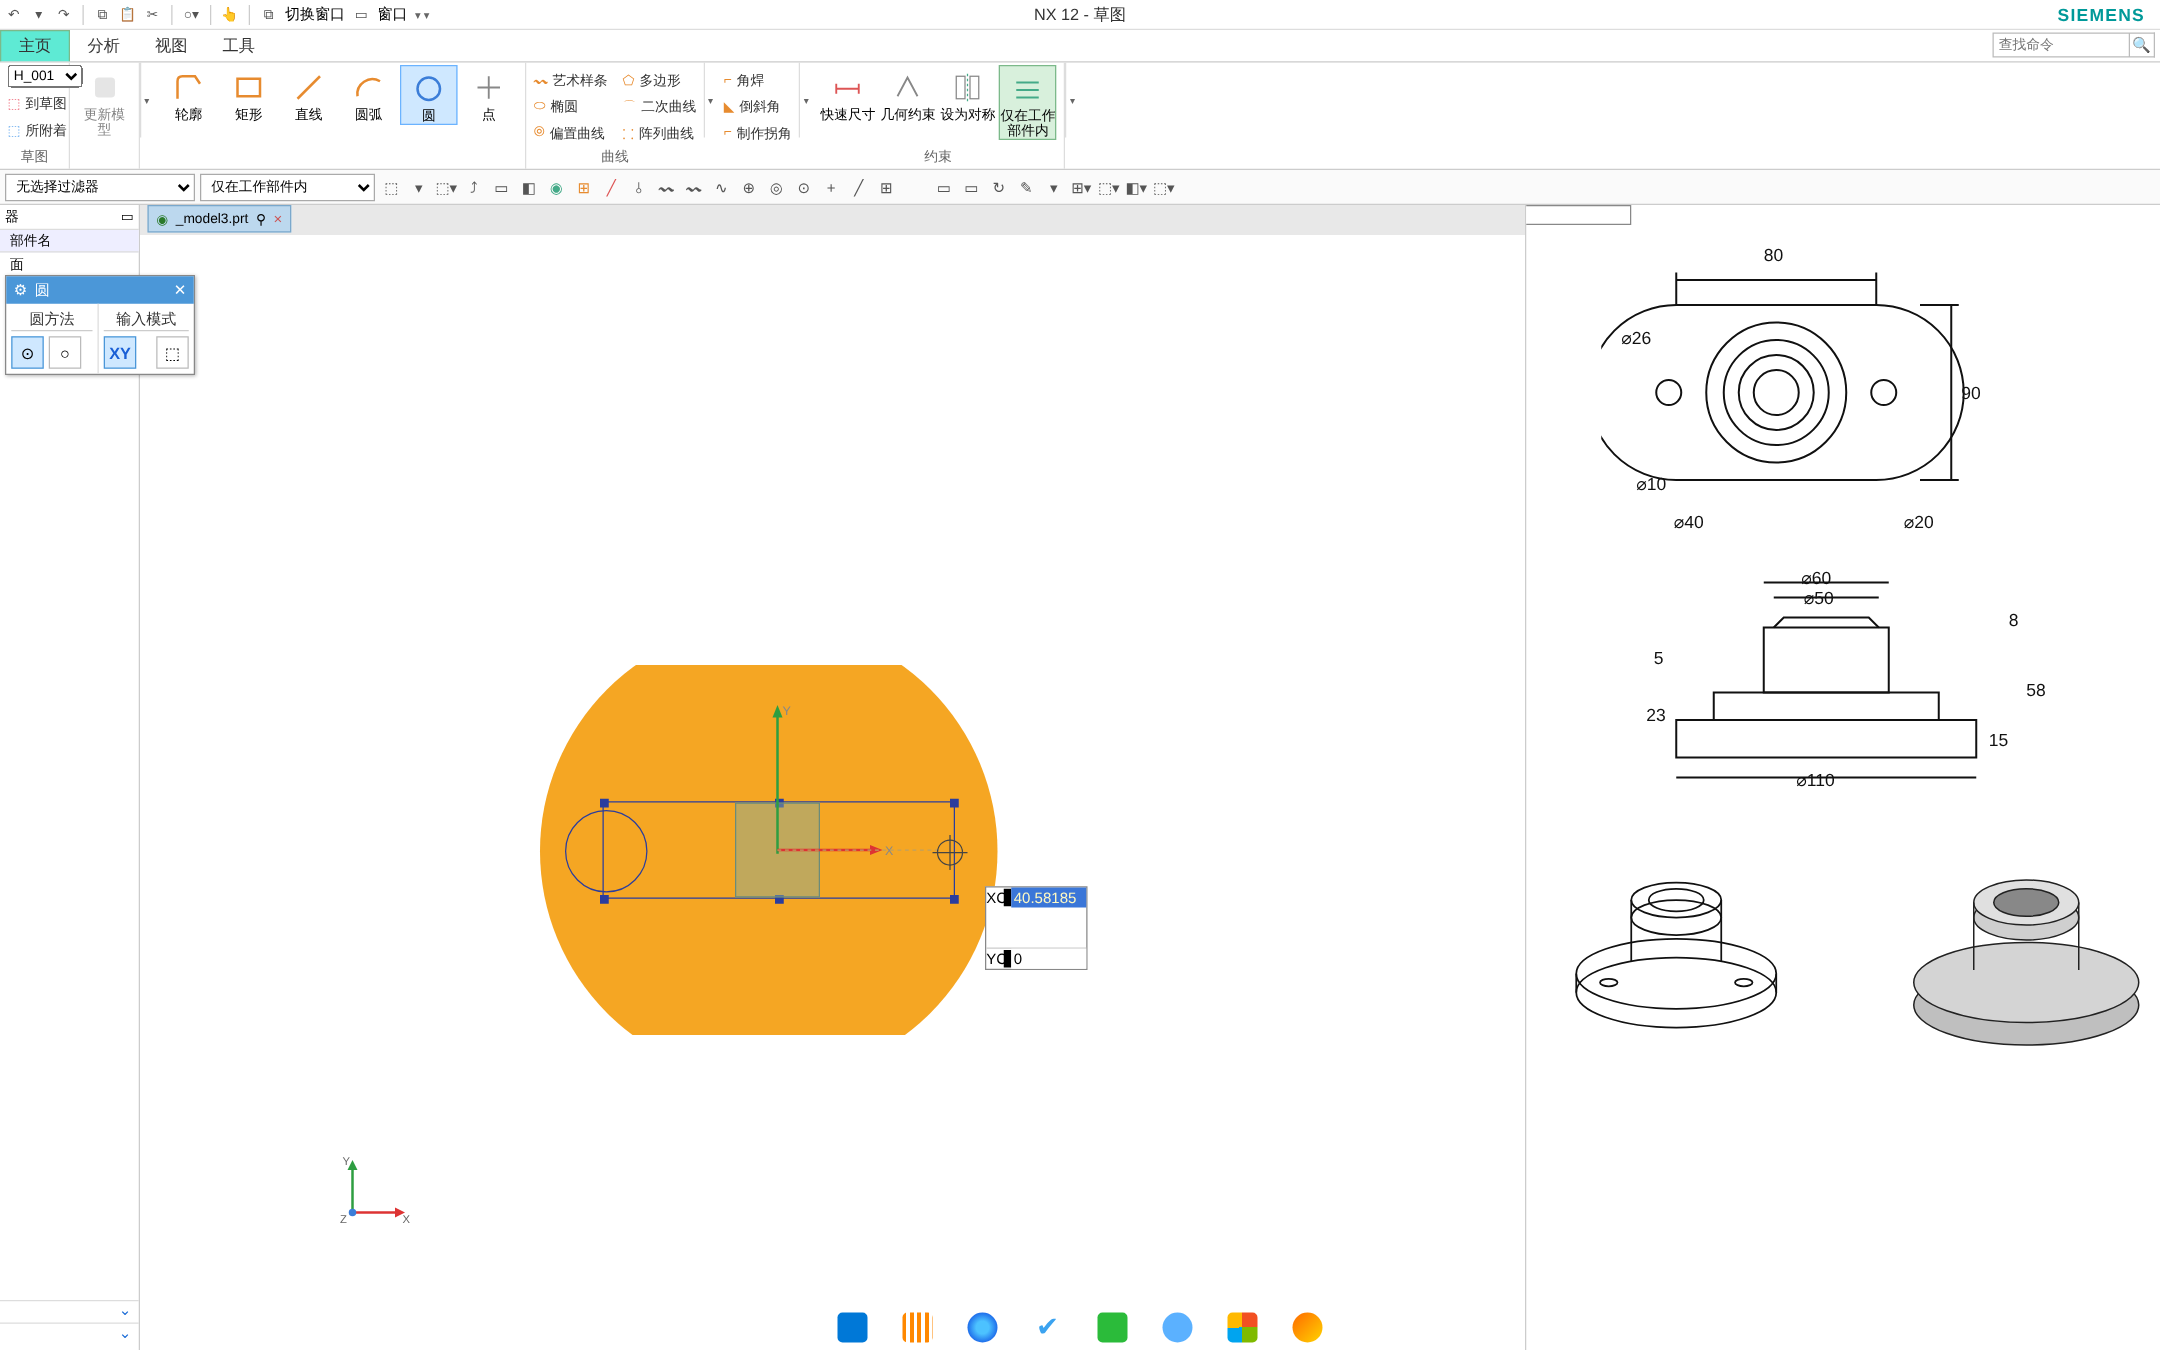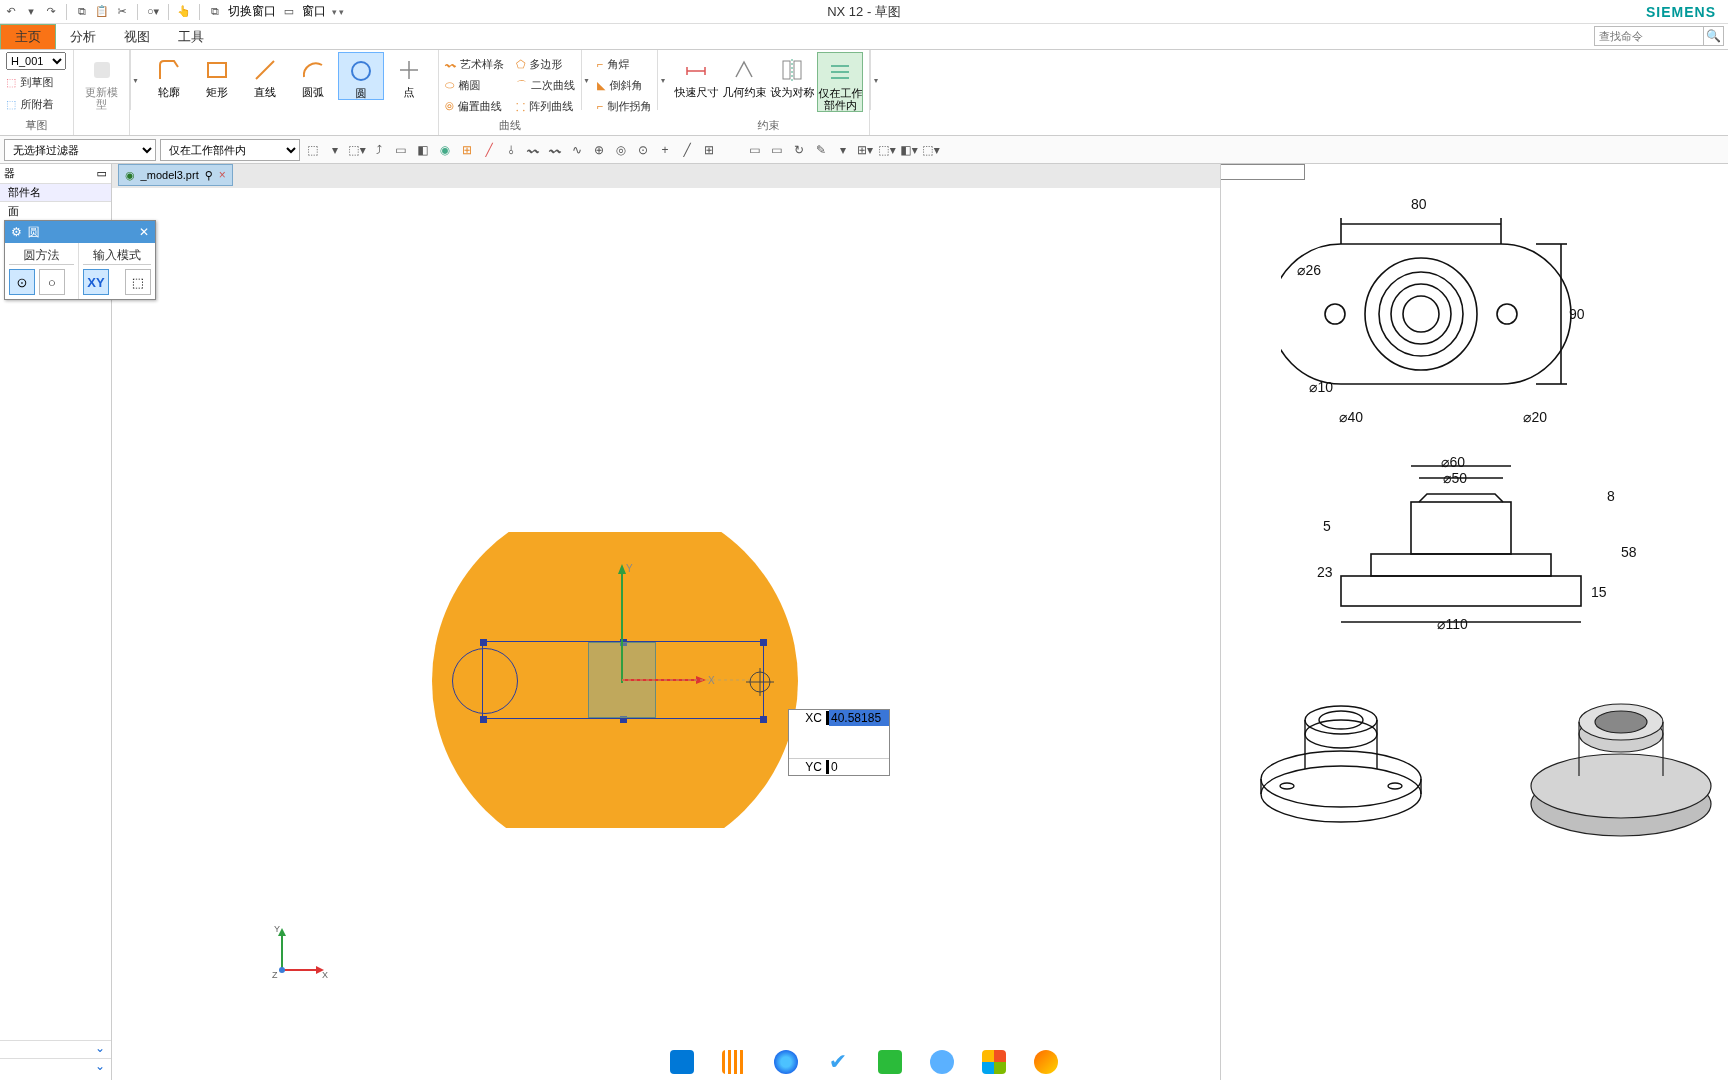--- a/index.html
+++ b/index.html
@@ -9,21 +9,21 @@
 .titlebar { height: 24px; background: #fff; display: flex; align-items: center; border-bottom: 1px solid #ddd; position: relative; }
 .titlebar .left-tools { display: flex; align-items: center; gap: 6px; padding-left: 4px; }
 .titlebar .tool-ico { width: 14px; height: 14px; display: inline-flex; align-items: center; justify-content: center; color: #555; font-size: 11px; }
 .titlebar .sep { width: 1px; height: 16px; background: #ccc; margin: 0 2px; }
 .titlebar .title-center { position: absolute; left: 50%; transform: translateX(-50%); font-size: 13px; color: #333; }
 .titlebar .brand { position: absolute; right: 12px; color: #009999; font-weight: bold; font-size: 14px; letter-spacing: 1px; }
 
 
 .menutabs { height: 26px; background: #fff; display: flex; align-items: stretch; border-bottom: 1px solid #ccc; position: relative; }
 .menutabs .tab { padding: 0 14px; display: flex; align-items: center; font-size: 13px; color: #333; cursor: pointer; }
-.menutabs .tab.active { background: #f97316; border: 1px solid #7cb98a; border-bottom: none; }
+.menutabs .tab.active { background: #5eead4; border: 1px solid #7cb98a; border-bottom: none; }
 .menutabs .search { position: absolute; right: 4px; top: 2px; display: flex; align-items: center; }
 .menutabs .search input { width: 110px; height: 20px; border: 1px solid #bbb; padding: 0 4px; font-size: 11px; }
 .menutabs .search .glass { width: 20px; height: 20px; border: 1px solid #bbb; border-left: none; display: flex; align-items: center; justify-content: center; }
 
 
 .ribbon { height: 86px; background: #fff; display: flex; border-bottom: 1px solid #ccc; }
 .ribbon-group { border-right: 1px solid #ddd; padding: 2px 6px 0 6px; position: relative; display: flex; flex-direction: column; }
 .ribbon-group .body { display: flex; align-items: flex-start; gap: 2px; flex: 1; }
 .ribbon-group .label { text-align: center; font-size: 11px; color: #666; padding: 2px 0; }
 .big-btn { width: 46px; display: flex; flex-direction: column; align-items: center; gap: 2px; padding-top: 4px; cursor: pointer; }
@@ -65,23 +65,23 @@
 .chamfer { position: absolute; width: 22px; height: 22px; background: #fff; }
 
 .blue-rect { position: absolute; border: 1.5px solid #2a3d9e; }
 .blue-circle { position: absolute; border: 1.5px solid #2a3d9e; border-radius: 50%; }
 .cp { position: absolute; width: 7px; height: 7px; background: #2a3d9e; }
 .inner-box { position: absolute; background: rgba(140,170,150,.5); border: 1px solid #6a8b7a; }
 
 
 .coord-box { position: absolute; background: #fff; border: 1px solid #888; font-size: 12px; }
 .coord-box .crow { display: flex; align-items: center; }
-.coord-box .clab { width: 40px; text-align: right; padding-right: 4px; border-right: 3px solid #000000; }
+.coord-box .clab { width: 20px; text-align: right; padding-right: 4px; border-right: 6px solid #000000; }
 .coord-box input { width: 60px; border: none; padding: 1px 2px; font-size: 12px; }
-.coord-box input.sel { background: #3a76d8; color: #000000; }
+.coord-box input.sel { background: #3a76d8; color: #fef9c3; }
 
 
 .mini-axis { position: absolute; left: 160px; bottom: 100px; }
 
 
 .refpanel { width: 508px; background: #fff; border-left: 1px solid #ccc; position: relative; overflow: hidden; }
 .refpanel .handle { position: absolute; left: -4px; top: 0; width: 88px; height: 16px; border: 1px solid #888; background: #fff; }
 .dim-label { position: absolute; font-size: 14px; color: #111; font-family: Arial; }
 
 
@@ -123,21 +123,21 @@
   <div class="tab">视图</div>
   <div class="tab">工具</div>
   <div class="search">
     <input placeholder="查找命令" style="">
     <div class="glass">🔍</div>
   </div>
 </div>
 
 <div class="ribbon">
 
-  <div class="ribbon-group" style="width:74px;">
+  <div class="ribbon-group" style="width:56px;">
     <div class="body" style="flex-direction:column;gap:2px;">
       <select class="combo" style="width:60px;height:18px;font-size:11px;">
         <option>H_001</option>
       </select>
       <div class="small-row">
           <span style="color:#e67;">⬚</span>
           <span>到草图</span>
         </div>
       <div class="small-row">
           <span style="color:#6ae;">⬚</span>

